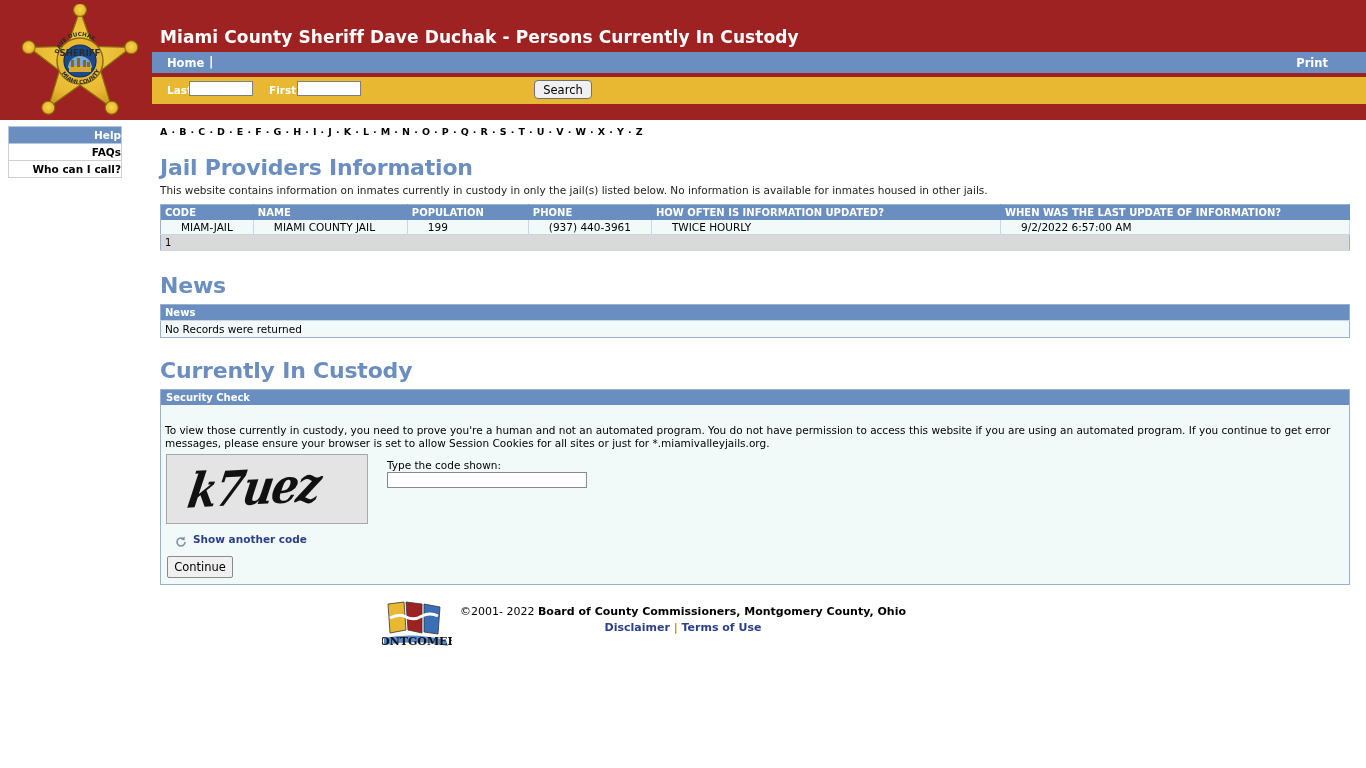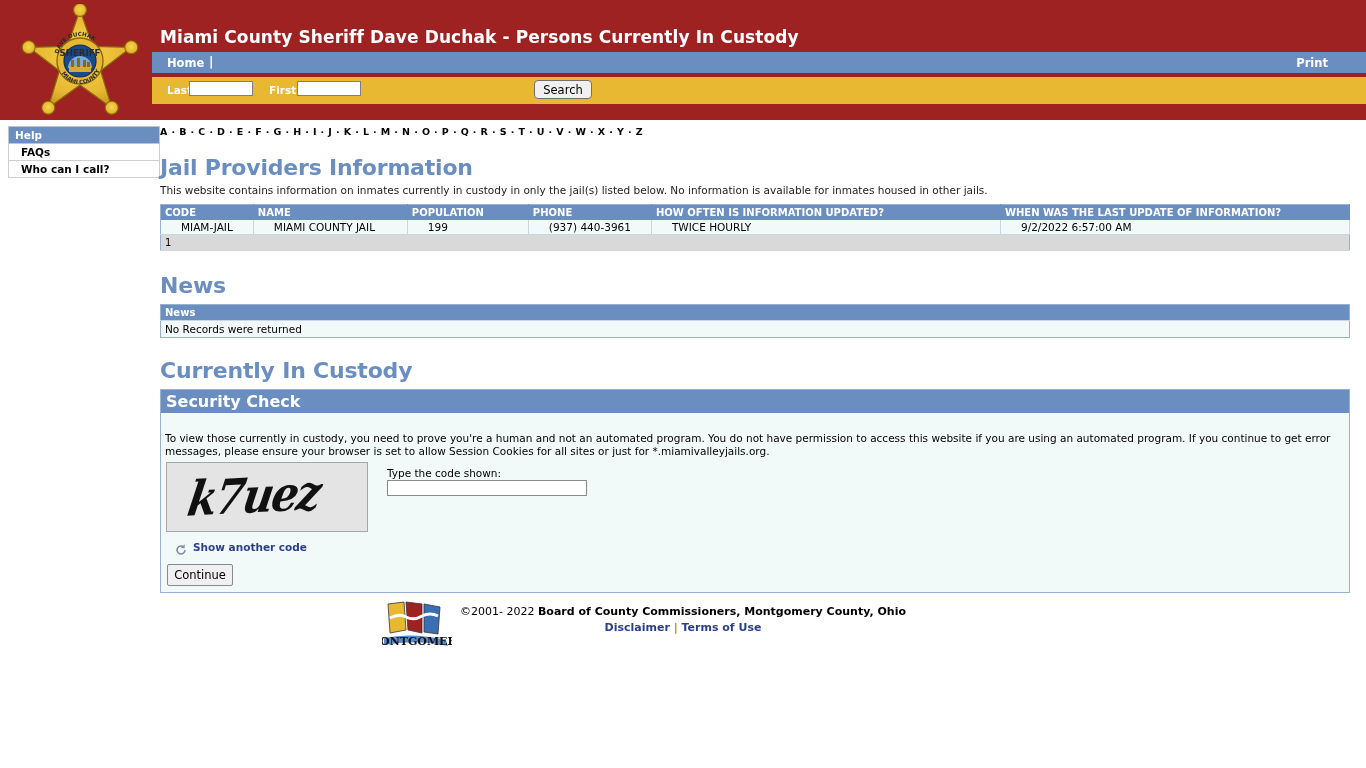--- a/index.html
+++ b/index.html
@@ -104,21 +104,22 @@
     font-size: 11.5px;
     color: #000000;
     cursor: pointer;
     padding: 0;
   }
 
   
   .sidebar {
     position: absolute;
     left: 8px; top: 126px;
-    width: 152px;
+    width: 114px;
+    text-align: right;
   }
   .side-head {
     background: #6a8ec0;
     color: #ffffff;
     font-size: 10.5px;
     font-weight: bold;
     padding: 2px 0 2px 6px;
     height: 12px;
     line-height: 12px;
     border: 1px solid #b9c6d8;
@@ -230,21 +231,21 @@
   .sec-box {
     width: 1190px;
     margin-top: 6px;
     border: 1px solid #9ab0d0;
     background: #f2f9f9;
     box-sizing: border-box;
   }
   .sec-head {
     background: #6a8ec0;
     color: #ffffff;
-    font-size: 16px;
+    font-size: 10px;
     font-weight: bold;
     padding: 2px 0 2px 5px;
   }
   .sec-body { padding: 19px 4px 6px 4px; position: relative; }
   .sec-text {
     font-size: 10.5px;
     color: #000000;
     line-height: 13px;
     margin: 0 0 4px 0;
   }

